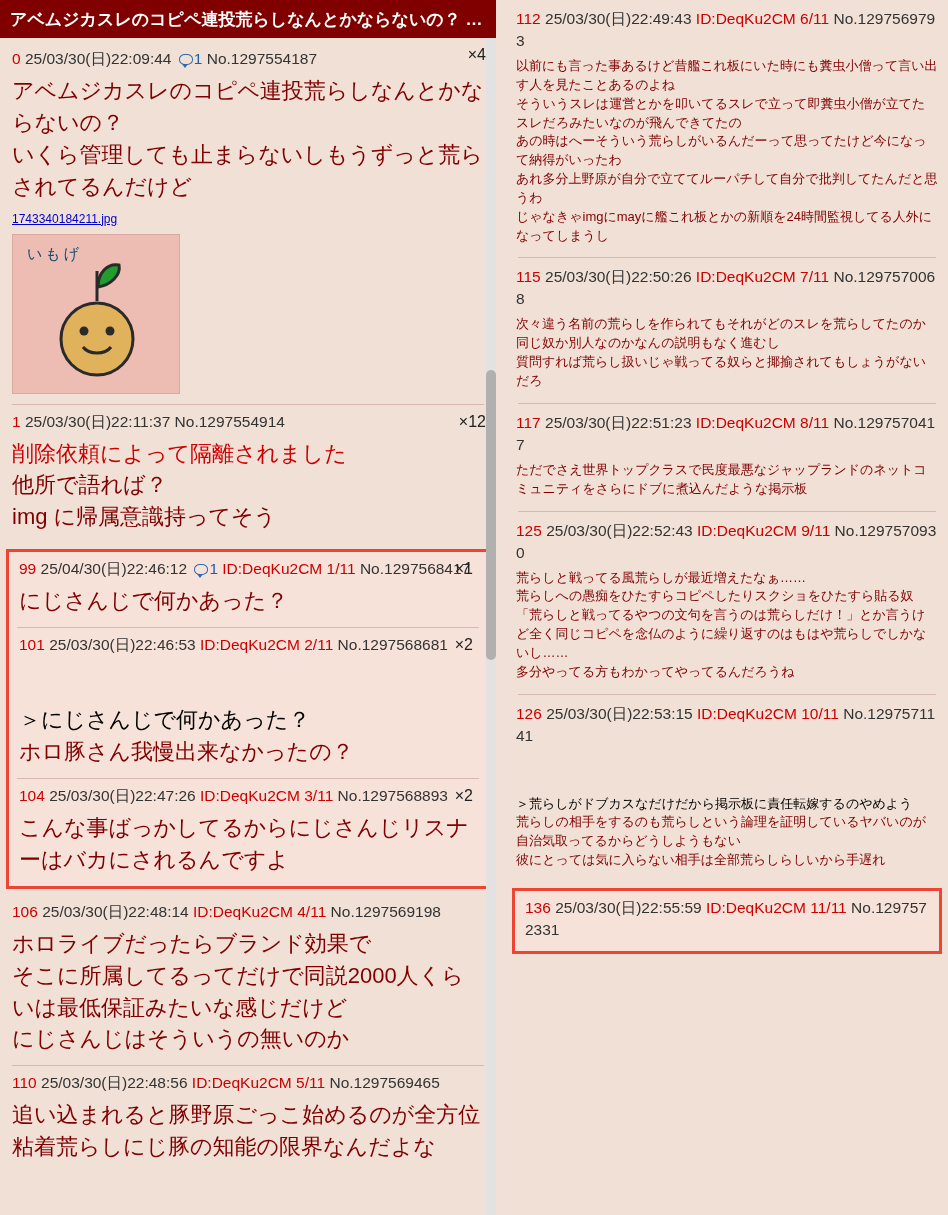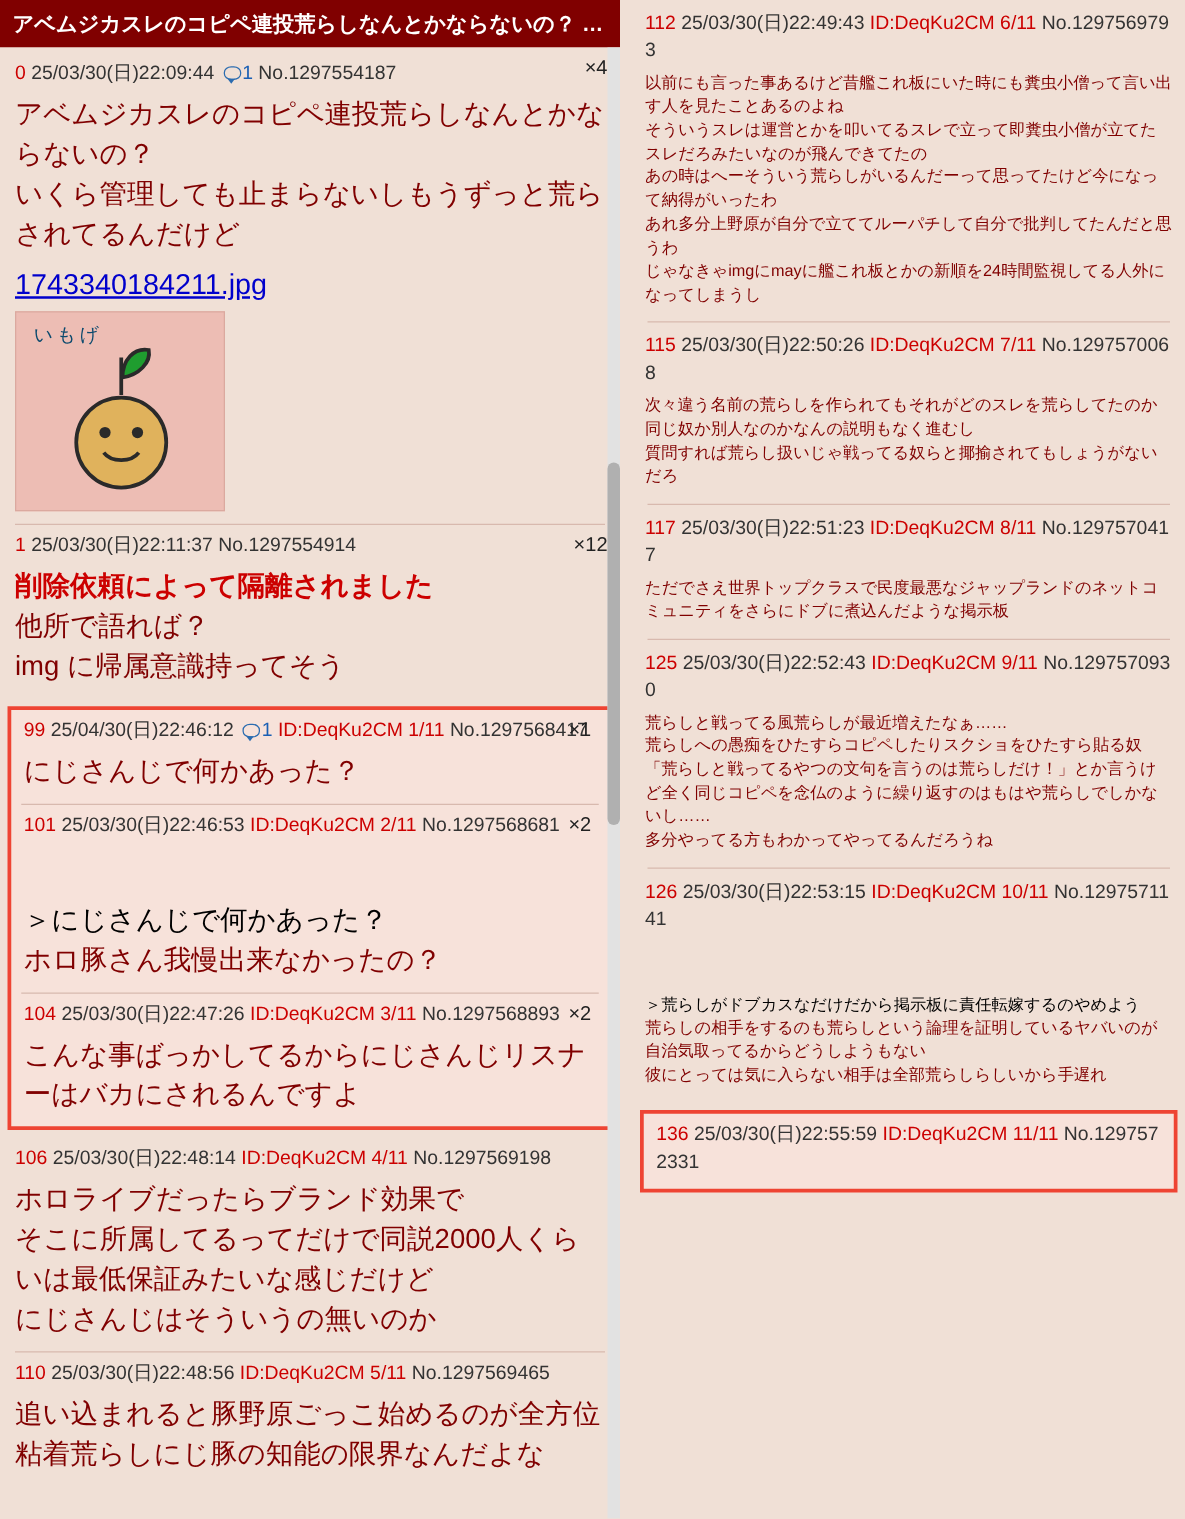--- a/index.html
+++ b/index.html
@@ -113,35 +113,35 @@
     border-top: 4px solid #2b6cb0;
   }
   .body {
     color: #800000;
     font-size: 22px;
     line-height: 1.45;
     margin-top: 5px;
     word-break: break-word;
   }
   .body .quote { color: #000000; display: block; margin-top: 48px; }
-  .body .del { color: #cc0000; display: block; font-weight: bold; }
+  .body .del { color: #cc0000; display: block; }
   .count {
     position: absolute;
     right: 10px;
     top: 6px;
     color: #222222;
     font-size: 16px;
   }
   .count.inside { top: 6px; right: 14px; }
 
   .filelink {
     display: block;
     color: #0000cc;
     text-decoration: underline;
-    font-size: 23px;
+    font-size: 12px;
     margin-top: 8px;
   }
   .thumb {
     margin-top: 6px;
     width: 168px; height: 160px;
     background: #edbdb4;
     border: 1px solid #dba99f;
     position: relative;
   }
   .thumb .wm {

